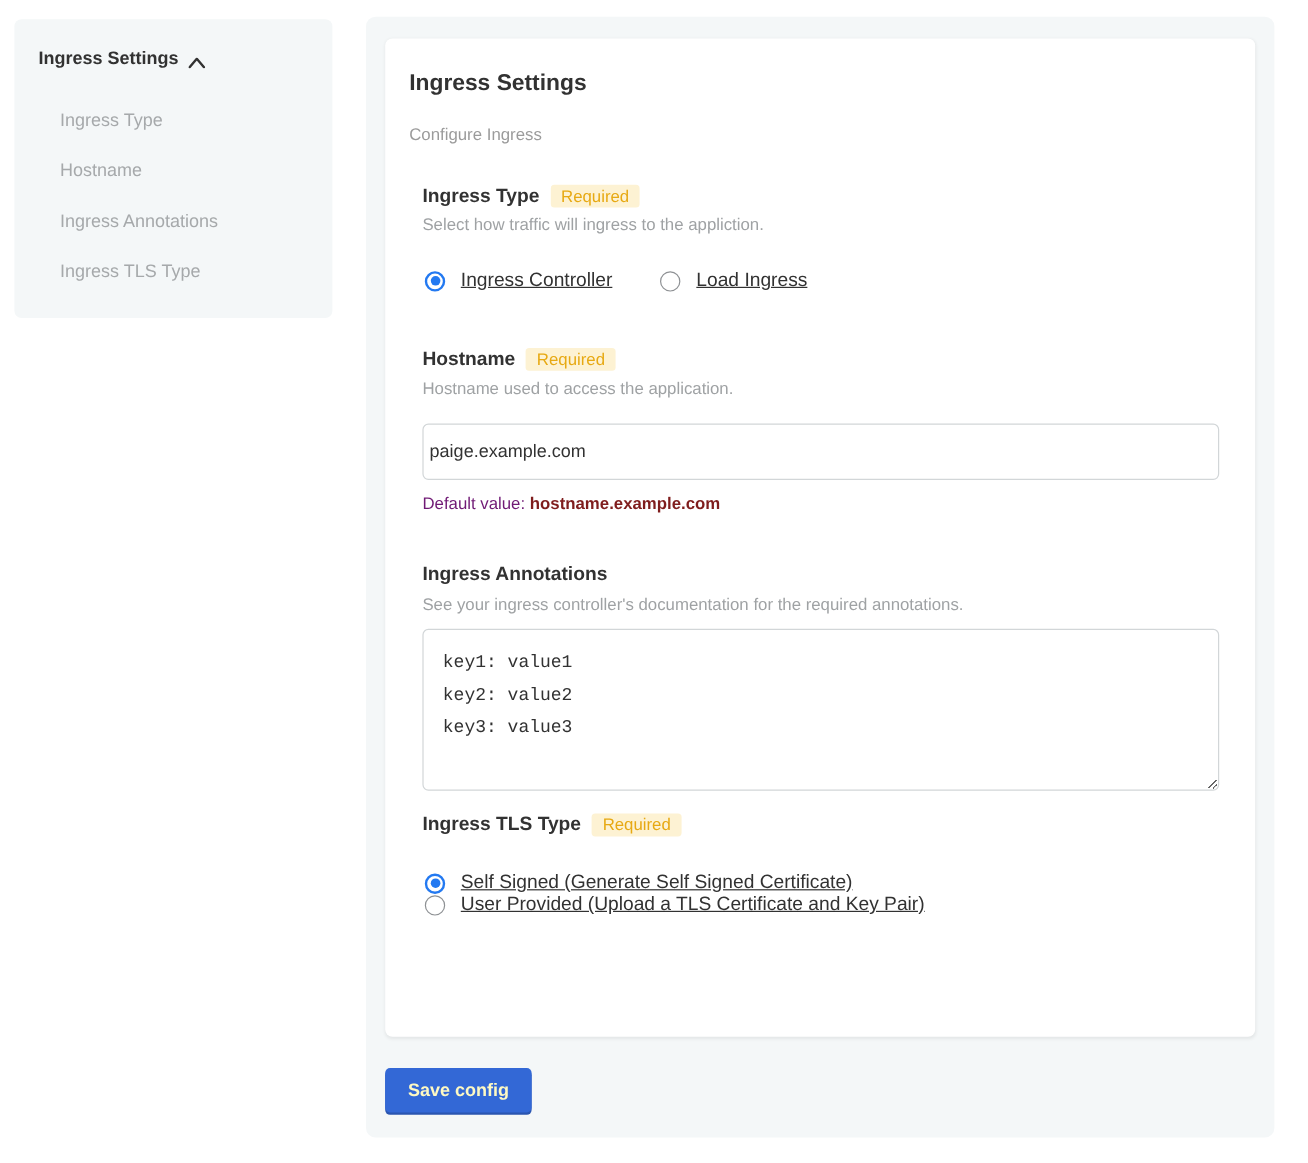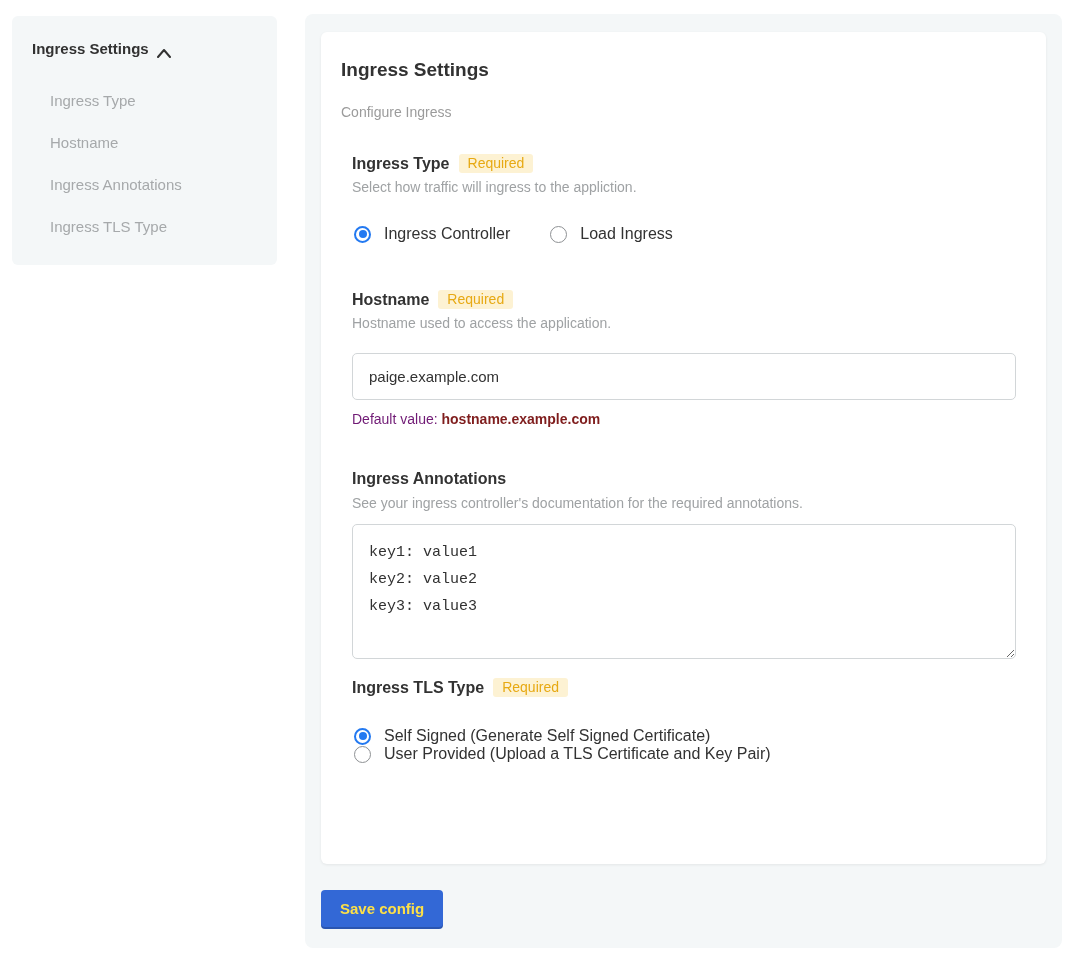--- a/index.html
+++ b/index.html
@@ -86,28 +86,28 @@
   .radio-circle {
     width: 17px; height: 17px; border-radius: 50%;
     border: 1px solid #8e9194; background: #fff;
     display: inline-flex; align-items: center; justify-content: center;
     flex: none;
   }
   .radio-circle.checked { border: 2px solid #2379f1; }
   .radio-circle.checked .radio-dot {
     width: 8px; height: 8px; border-radius: 50%; background: #2379f1;
   }
-  .radio-label { font-size: 16px; color: #323232; }
+  .radio-label { font-size: 16px; color: #323232; text-decoration: underline; }
 
   
   .text-input {
     position: absolute; left: 31px;
     width: 664px; height: 47px;
     border: 1px solid #d2d6d8; border-radius: 5px;
-    padding: 0 16px;
+    padding: 0 5px;
     font-size: 15px; color: #323232;
     font-family: "Liberation Sans", sans-serif;
     background: #fff;
     outline: none;
   }
   .default-line {
     position: absolute; left: 31px;
     font-size: 14px;
   }
   .default-label { color: #701a75; }
@@ -129,21 +129,21 @@
   .radio-stack {
     position: absolute; left: 33px;
     display: flex; flex-direction: column; 
   }
 
   
   .save-button {
     position: absolute; left: 16px; top: 876px;
     height: 37px; padding: 0 19px;
     background: #3368d6;
-    color: #fde047; font-size: 15px; font-weight: bold;
+    color: #fef9c3; font-size: 15px; font-weight: bold;
     font-family: "Liberation Sans", sans-serif;
     border: none; border-radius: 4px;
     box-shadow: 0 2px 0 #2a55b0;
     cursor: pointer;
   }
 </style>
 </head>
 <body>
 
 <nav class="sidebar">

